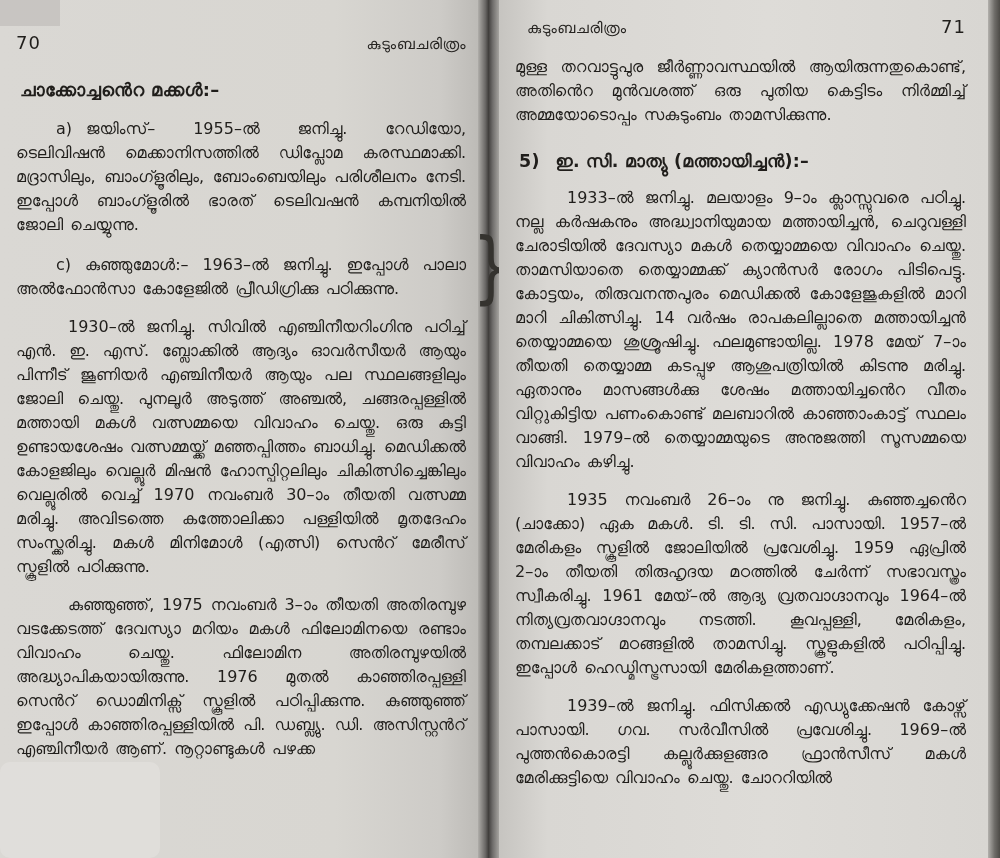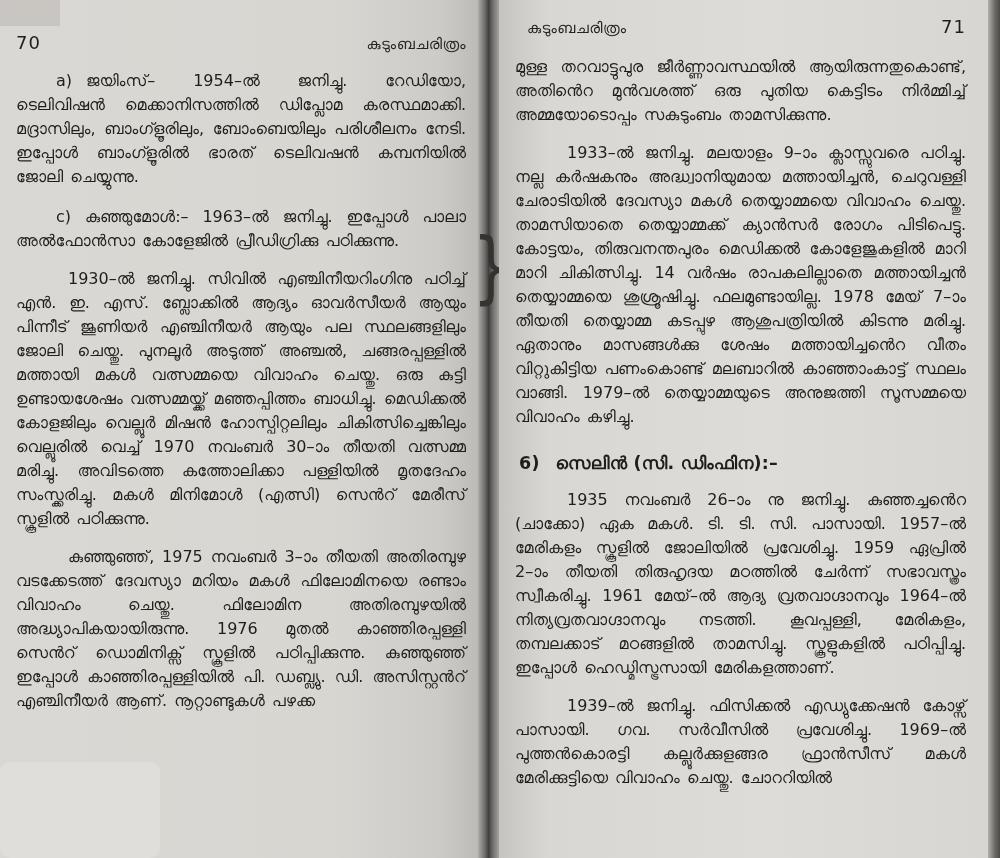--- a/index.html
+++ b/index.html
@@ -72,22 +72,23 @@
 
 <div class="scan">
 
   <div class="page page-left">
     <div class="inner">
       <div class="pg-head">
         <span class="pgnum">70</span>
         <span class="runhead">കുടുംബചരിത്രം</span>
       </div>
 
+      <h2 class="main-heading">ചാക്കോച്ചൻെറ മക്കൾ:–</h2>
 
-      <p class="item"><span class="ilbl">a)</span><span>ജയിംസ്– 1954–ൽ ജനിച്ചു. റേഡിയോ, ടെലിവിഷൻ മെക്കാനിസത്തിൽ ഡിപ്ലോമ കരസ്ഥമാക്കി. മദ്രാസിലും, ബാംഗ്ളൂരിലും, ബോംബെയിലും പരിശീലനം നേടി. ഇപ്പോൾ ബാംഗ്ളൂരിൽ ഭാരത് ടെലിവഷൻ കമ്പനിയിൽ ജോലി ചെയ്യുന്നു.</span></p>
+      <p class="item"><span class="ilbl">a)</span><span>ജയിംസ്– 1955–ൽ ജനിച്ചു. റേഡിയോ, ടെലിവിഷൻ മെക്കാനിസത്തിൽ ഡിപ്ലോമ കരസ്ഥമാക്കി. മദ്രാസിലും, ബാംഗ്ളൂരിലും, ബോംബെയിലും പരിശീലനം നേടി. ഇപ്പോൾ ബാംഗ്ളൂരിൽ ഭാരത് ടെലിവഷൻ കമ്പനിയിൽ ജോലി ചെയ്യുന്നു.</span></p>
 
 
       <p class="item"><span class="ilbl">c)</span><span>കുഞ്ഞുമോൾ:– 1963–ൽ ജനിച്ചു. ഇപ്പോൾ പാലാ അൽഫോൻസാ കോളേജിൽ പ്രീഡിഗ്രിക്കു പഠിക്കുന്നു.</span></p>
 
 
       <p class="para indent">1930–ൽ ജനിച്ചു. സിവിൽ എഞ്ചിനീയറിംഗിനു പഠിച്ച് എൻ. ഇ. എസ്. ബ്ലോക്കിൽ ആദ്യം ഓവർസീയർ ആയും പിന്നീട് ജൂണിയർ എഞ്ചിനീയർ ആയും പല സ്ഥലങ്ങളിലും ജോലി ചെയ്തു. പുനലൂർ അടുത്ത് അഞ്ചൽ, ചങ്ങരപ്പള്ളിൽ മത്തായി മകൾ വത്സമ്മയെ വിവാഹം ചെയ്തു. ഒരു കുട്ടി ഉണ്ടായശേഷം വത്സമ്മയ്ക്ക് മഞ്ഞപ്പിത്തം ബാധിച്ചു. മെഡിക്കൽ കോളജിലും വെല്ലൂർ മിഷൻ ഹോസ്പിറ്റലിലും ചികിത്സിച്ചെങ്കിലും വെല്ലൂരിൽ വെച്ച് 1970 നവംബർ 30–ാം തീയതി വത്സമ്മ മരിച്ചു. അവിടത്തെ കത്തോലിക്കാ പള്ളിയിൽ മൃതദേഹം സംസ്ക്കരിച്ചു. മകൾ മിനിമോൾ (എത്സി) സെൻറ് മേരീസ് സ്കൂളിൽ പഠിക്കുന്നു.</p>
       <p class="para indent">കുഞ്ഞുഞ്ഞ്, 1975 നവംബർ 3–ാം തീയതി അതിരമ്പുഴ വടക്കേടത്ത് ദേവസ്യാ മറിയം മകൾ ഫിലോമിനയെ രണ്ടാം വിവാഹം ചെയ്തു. ഫിലോമിന അതിരമ്പുഴയിൽ അദ്ധ്യാപികയായിരുന്നു. 1976 മുതൽ കാഞ്ഞിരപ്പള്ളി സെൻറ് ഡൊമിനിക്സ് സ്കൂളിൽ പഠിപ്പിക്കുന്നു. കുഞ്ഞുഞ്ഞ് ഇപ്പോൾ കാഞ്ഞിരപ്പള്ളിയിൽ പി. ഡബ്ല്യു. ഡി. അസിസ്റ്റൻറ് എഞ്ചിനീയർ ആണ്. നൂറ്റാണ്ടുകൾ പഴക്ക</p>
     </div>
     <div class="artifact-tl"></div>
     <div class="artifact-bl"></div>
@@ -98,23 +99,23 @@
 
   <div class="page page-right">
     <div class="inner">
       <div class="pg-head">
         <span class="runhead">കുടുംബചരിത്രം</span>
         <span class="pgnum">71</span>
       </div>
 
       <p class="para noindent" style="margin-top:18px;">മുള്ള തറവാട്ടുപുര ജീർണ്ണാവസ്ഥയിൽ ആയിരുന്നതുകൊണ്ട്, അതിൻെറ മുൻവശത്ത് ഒരു പുതിയ കെട്ടിടം നിർമ്മിച്ച് അമ്മയോടൊപ്പം സകുടുംബം താമസിക്കുന്നു.</p>
 
+      <h3 class="sec-heading"><span class="slbl">5)</span><span>ഇ. സി. മാത്യു (മത്തായിച്ചൻ):–</span></h3>
       <p class="para indent">1933–ൽ ജനിച്ചു. മലയാളം 9–ാം ക്ലാസ്സുവരെ പഠിച്ചു. നല്ല കർഷകനും അദ്ധ്വാനിയുമായ മത്തായിച്ചൻ, ചെറുവള്ളി ചേരാടിയിൽ ദേവസ്യാ മകൾ തെയ്യാമ്മയെ വിവാഹം ചെയ്തു. താമസിയാതെ തെയ്യാമ്മക്ക് ക്യാൻസർ രോഗം പിടിപെട്ടു. കോട്ടയം, തിരുവനന്തപുരം മെഡിക്കൽ കോളേജുകളിൽ മാറി മാറി ചികിത്സിച്ചു. 14 വർഷം രാപകലില്ലാതെ മത്തായിച്ചൻ തെയ്യാമ്മയെ ശുശ്രൂഷിച്ചു. ഫലമുണ്ടായില്ല. 1978 മേയ് 7–ാം തീയതി തെയ്യാമ്മ കടപ്പുഴ ആശുപത്രിയിൽ കിടന്നു മരിച്ചു. ഏതാനും മാസങ്ങൾക്കു ശേഷം മത്തായിച്ചൻെറ വീതം വിറ്റുകിട്ടിയ പണംകൊണ്ട് മലബാറിൽ കാഞ്ഞാംകാട്ട് സ്ഥലം വാങ്ങി. 1979–ൽ തെയ്യാമ്മയുടെ അനുജത്തി സൂസമ്മയെ വിവാഹം കഴിച്ചു.</p>
 
-      <h3 class="sec-heading"><span class="slbl">6)</span><span>സെലിൻ (സി. ഡിംഫിന):–</span></h3>
       <p class="para indent">1935 നവംബർ 26–ാം നു ജനിച്ചു. കുഞ്ഞച്ചൻെറ (ചാക്കോ) ഏക മകൾ. ടി. ടി. സി. പാസായി. 1957–ൽ മേരികളം സ്കൂളിൽ ജോലിയിൽ പ്രവേശിച്ചു. 1959 ഏപ്രിൽ 2–ാം തീയതി തിരുഹൃദയ മഠത്തിൽ ചേർന്ന് സഭാവസ്ത്രം സ്വീകരിച്ചു. 1961 മേയ്–ൽ ആദ്യ വ്രതവാഗ്ദാനവും 1964–ൽ നിത്യവ്രതവാഗ്ദാനവും നടത്തി. കൂവപ്പള്ളി, മേരികളം, തമ്പലക്കാട് മഠങ്ങളിൽ താമസിച്ചു. സ്കൂളുകളിൽ പഠിപ്പിച്ചു. ഇപ്പോൾ ഹെഡ്മിസ്ട്രസായി മേരികളത്താണ്.</p>
 
       <p class="para indent">1939–ൽ ജനിച്ചു. ഫിസിക്കൽ എഡ്യുക്കേഷൻ കോഴ്സ് പാസായി. ഗവ. സർവീസിൽ പ്രവേശിച്ചു. 1969–ൽ പുത്തൻകൊരട്ടി കല്ലൂർക്കുളങ്ങര ഫ്രാൻസീസ് മകൾ മേരിക്കുട്ടിയെ വിവാഹം ചെയ്തു. ചോററിയിൽ</p>
     </div>
   </div>
 
   <div class="edge-right"></div>
 
 </div>
 

